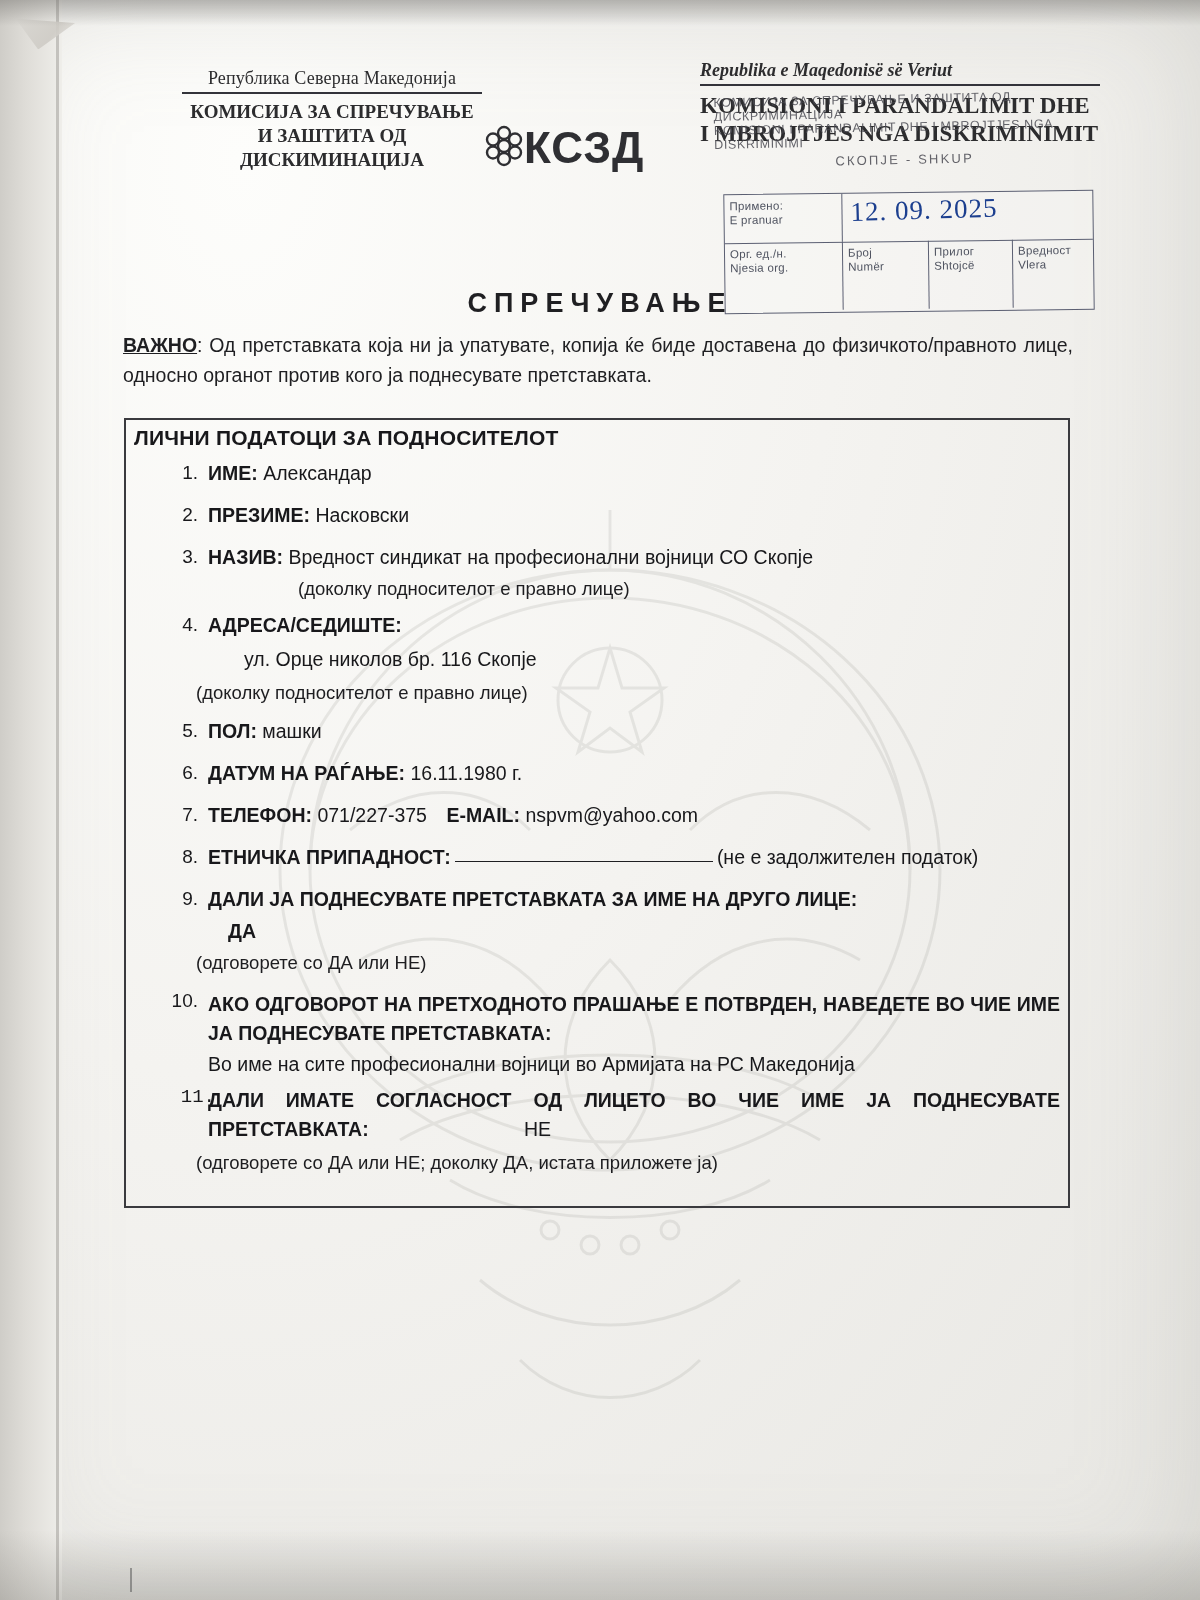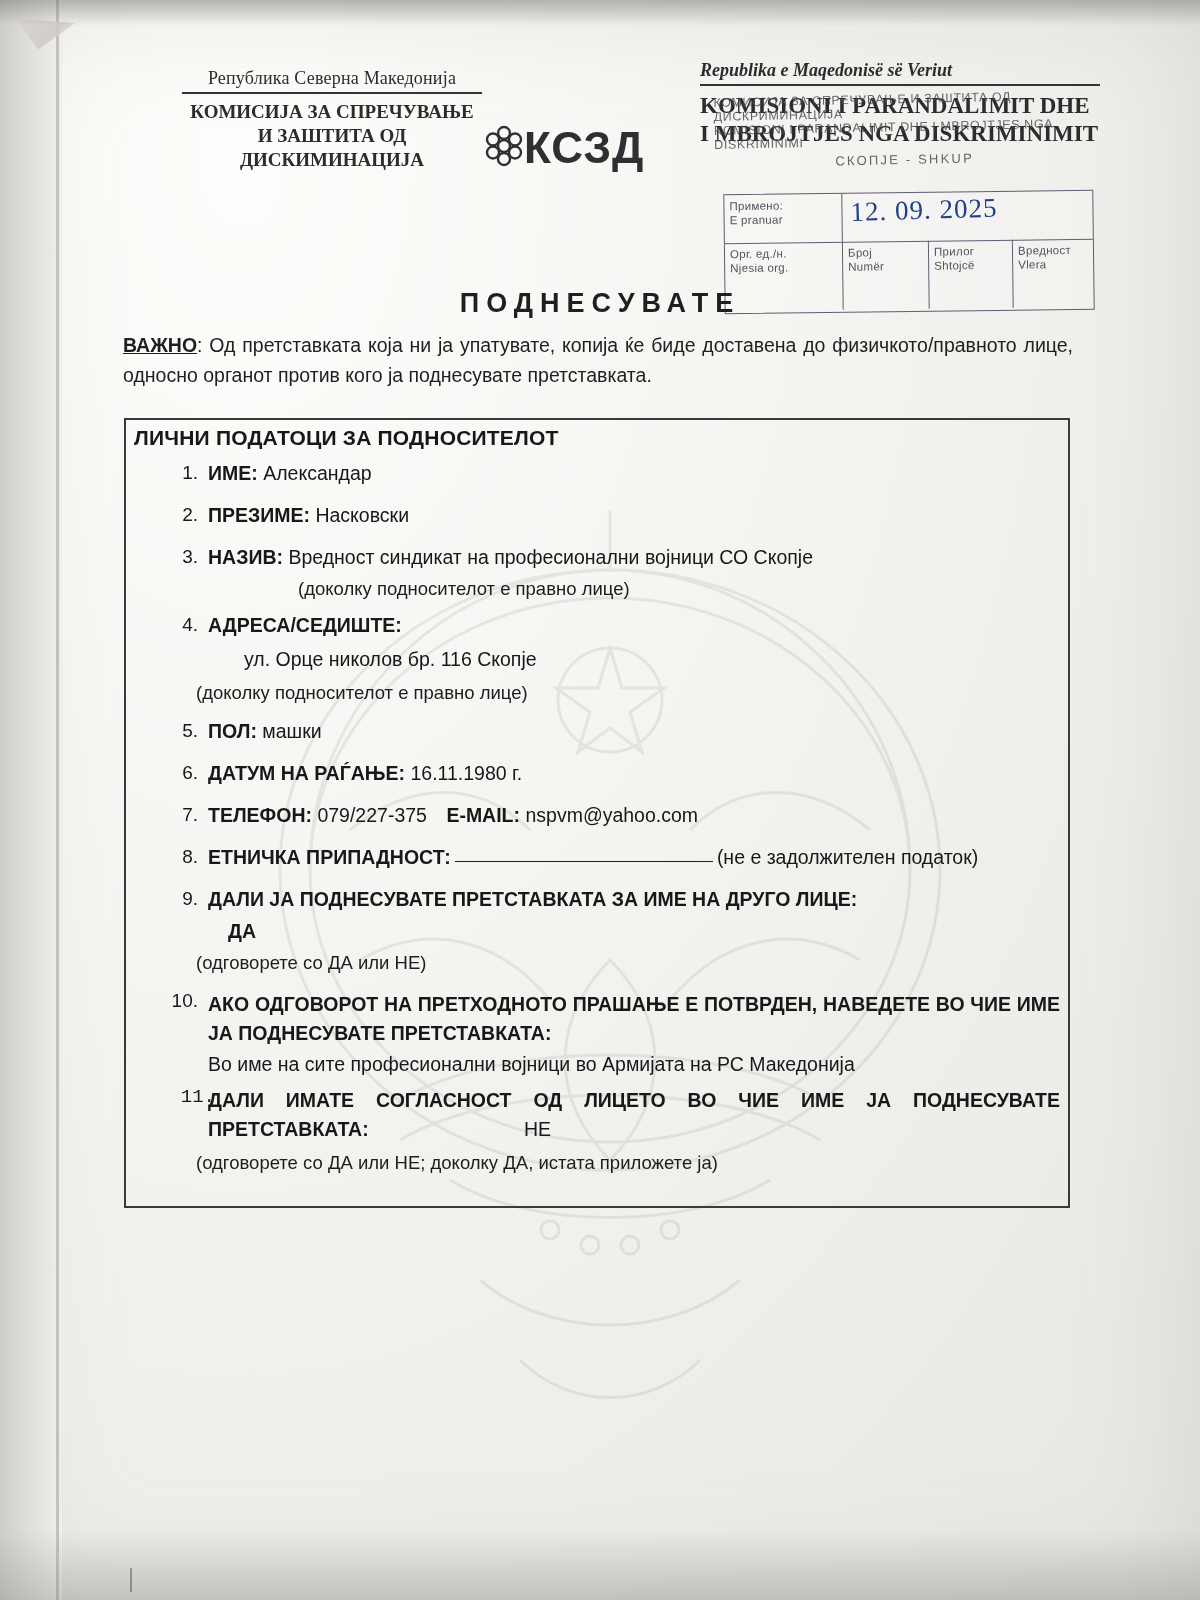--- a/index.html
+++ b/index.html
@@ -304,21 +304,21 @@
 Shtojcë</div>
         </div>
         <div class="c last" style="left:288px; width:80px;">
           <div class="lbl" style="white-space: pre-line;">Вредност
 Vlera</div>
         </div>
       </div>
     </div>
   </div>
 
-  <div id="doc-title">ПОДНЕСУВАТЕ</div>
+  <div id="doc-title">СПРЕЧУВАЊЕ</div>
 
   <div id="note">
     <span class="u">ВАЖНО</span><span>: Од претставката која ни ја упатувате, копија ќе биде доставена до физичкото/правното лице, односно органот против кого ја поднесувате претставката.</span>
   </div>
 
   <div id="box">
     <div id="box-inner">
 
       <div id="section-title">ЛИЧНИ ПОДАТОЦИ ЗА ПОДНОСИТЕЛОТ</div>
 
@@ -354,21 +354,21 @@
 
       <div class="num" style="left:30px; top:342px;">6.</div>
       <div class="item" style="left:82px; top:342px;">
         <span class="lbl-b">ДАТУМ НА РАЃАЊЕ:</span>
         <span>16.11.1980 г.</span>
       </div>
 
       <div class="num" style="left:30px; top:384px;">7.</div>
       <div class="item" style="left:82px; top:384px;">
         <span class="lbl-b">ТЕЛЕФОН:</span>
-        <span>079/227-375</span>
+        <span>071/227-375</span>
         <span class="lbl-b" style="margin-left:14px;">E-MAIL:</span>
         <span>nspvm@yahoo.com</span>
       </div>
 
       <div class="num" style="left:30px; top:426px;">8.</div>
       <div class="item" style="left:82px; top:426px;">
         <span class="lbl-b">ЕТНИЧКА ПРИПАДНОСТ:</span><span class="blank-line"></span><span>(не е задолжителен податок)</span>
       </div>
 
       <div class="num" style="left:30px; top:468px;">9.</div>

